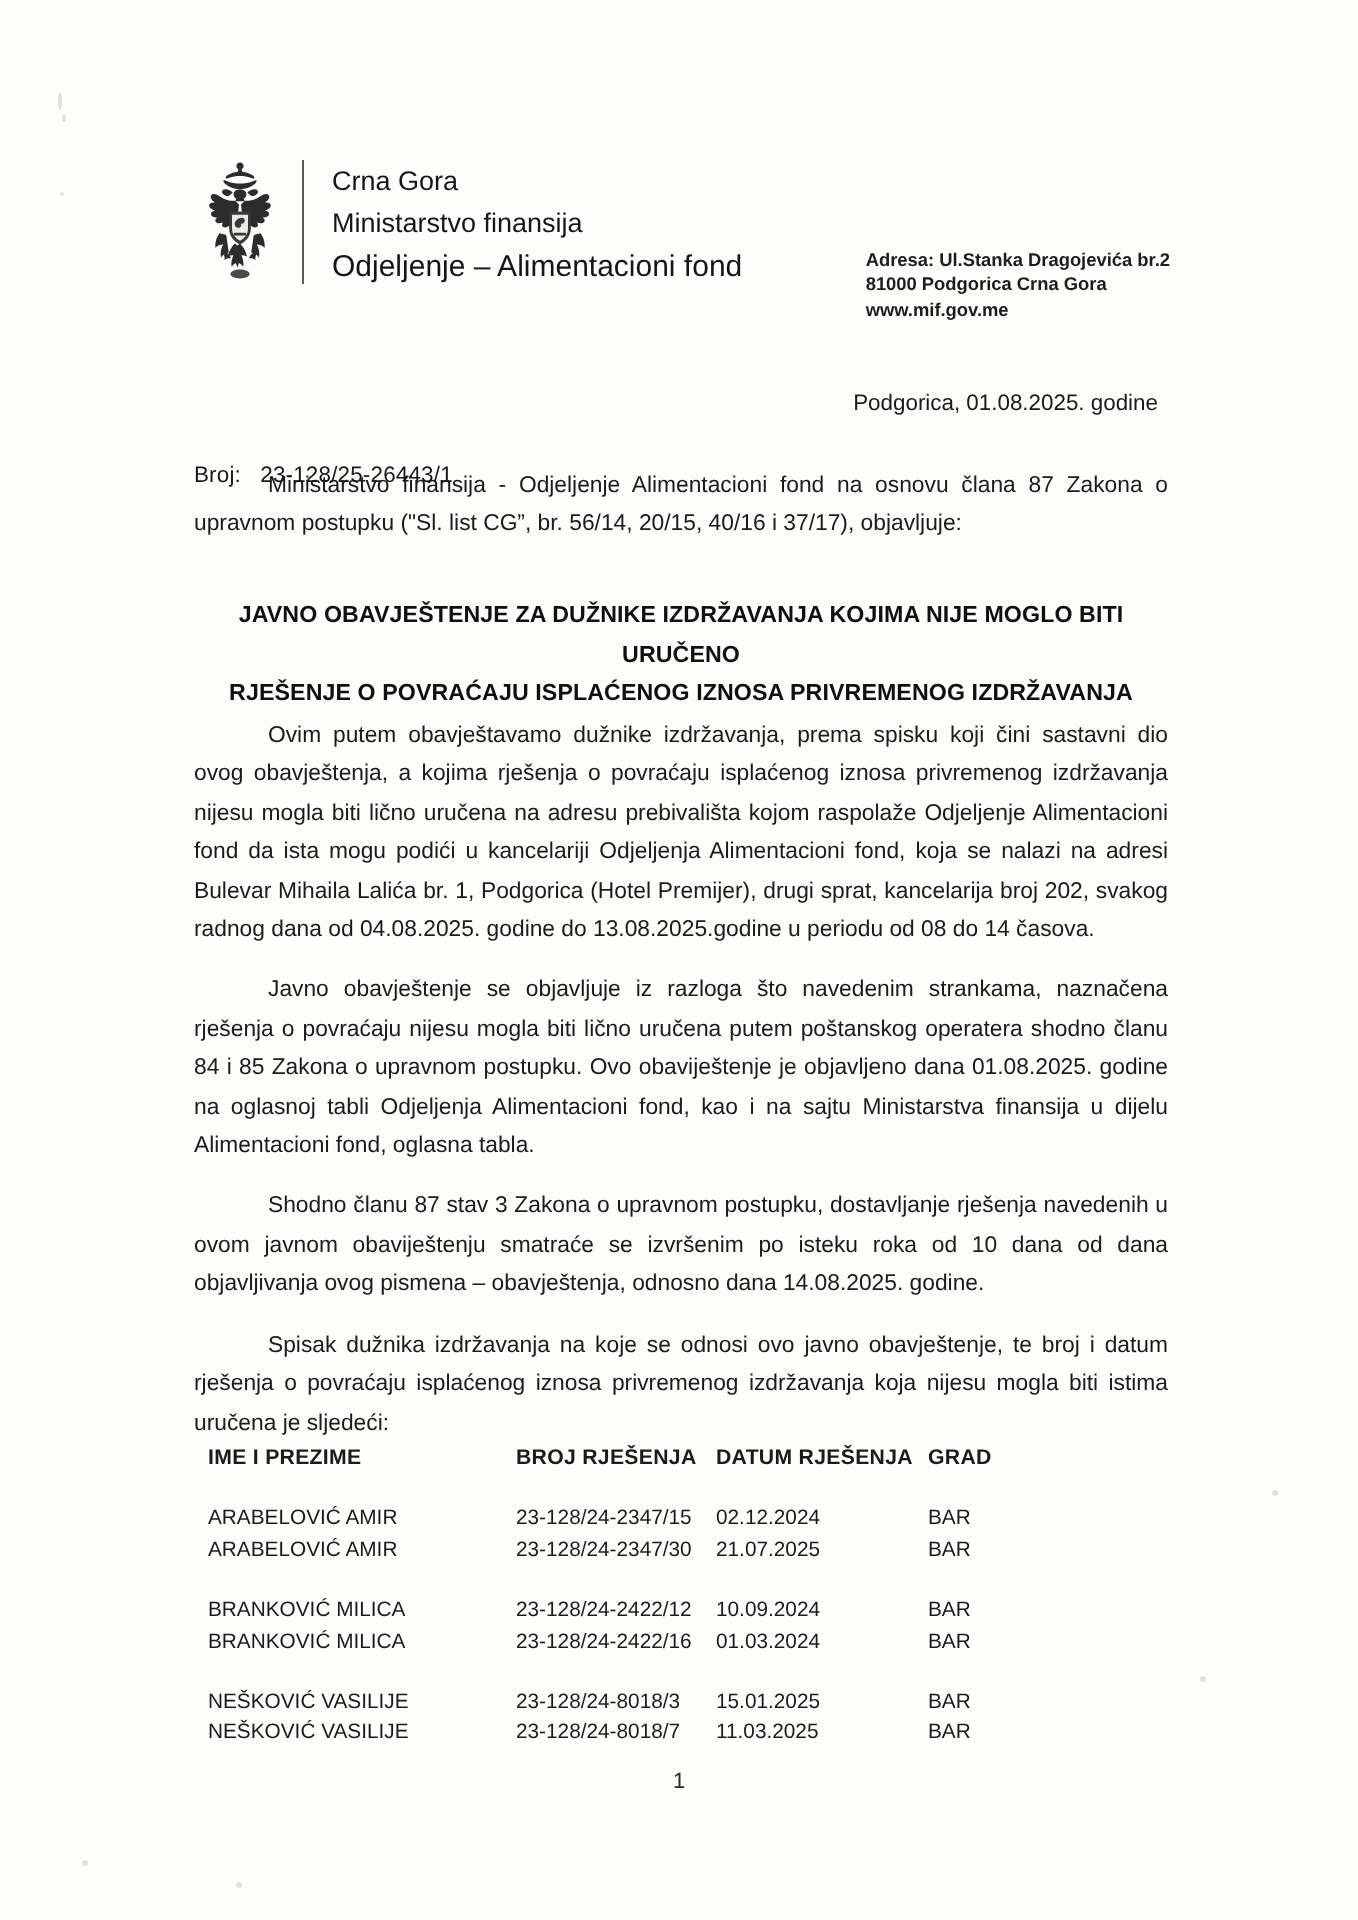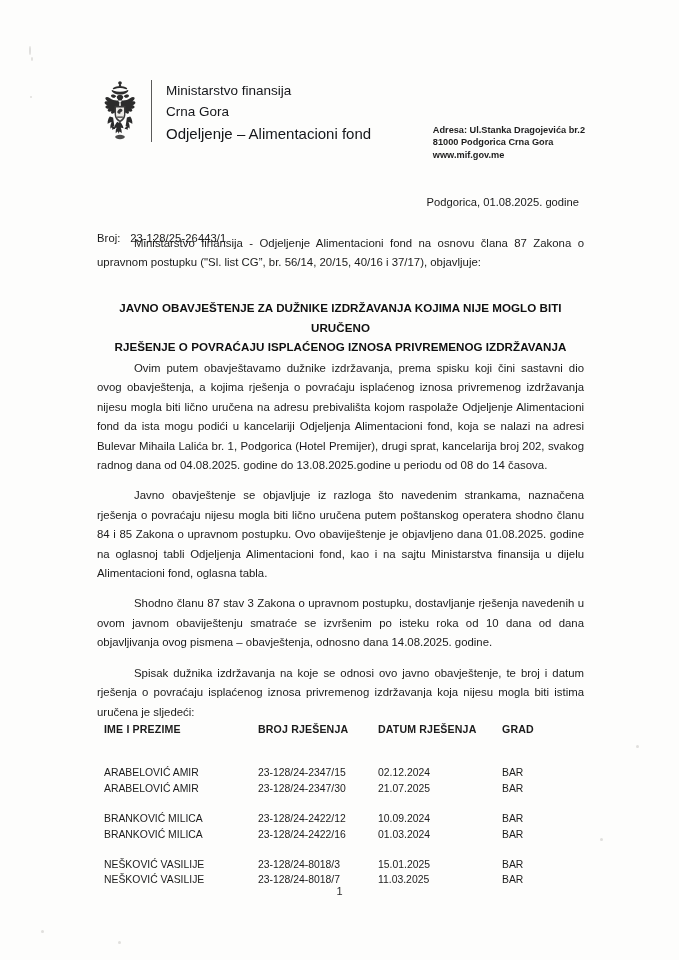--- a/index.html
+++ b/index.html
@@ -133,26 +133,26 @@
   }
   .trow {
     display: flex;
     line-height: 15.4px;
     height: 15.4px;
   }
   .trow.head {
     font-weight: bold;
     font-size: 10.6px;
     letter-spacing: .15px;
-    margin-bottom: 28px;
+    margin-bottom: 15px;
   }
   .trow.gap { height: 15px; }
   .c-name  { width: 154px; flex: none; }
-  .c-num   { width: 120px; flex: none; }
-  .c-date  { width: 124px; flex: none; }
+  .c-num   { width: 100px; flex: none; }
+  .c-date  { width: 106px; flex: none; }
   .c-city  { width: 80px;  flex: none; }
 
   .pageno {
     position: absolute;
     left: 0;
     right: 0;
     top: 885px;
     text-align: center;
     font-size: 11px;
     color: #2a2a2a;
@@ -195,22 +195,22 @@
         <path d="M12.8 38.6c-1.6 2-2.4 4.7-2.1 7.3 1.1-1 2.5-1.6 3.9-1.6-1.1 1.9-1.5 4.2-1.1 6.4 1-1.3 2.4-2.2 3.9-2.5l-1.3-8.7-3.3-.9zM33.2 38.6c1.6 2 2.4 4.7 2.1 7.3-1.1-1-2.5-1.6-3.9-1.6 1.1 1.9 1.5 4.2 1.1 6.4-1-1.3-2.4-2.2-3.9-2.5l1.3-8.7 3.3-.9z"></path>
 
         <path d="M16.4 48.4c1 .6 1.8 1.6 2.1 2.8-1.2-.3-2.4 0-3.3.8.3-1.3 0-2.6-.8-3.6h2zM29.6 48.4c-1 .6-1.8 1.6-2.1 2.8 1.2-.3 2.4 0 3.3.8-.3-1.3 0-2.6.8-3.6h-2z"></path>
 
         <path d="M23 56.8c2.6 0 4.8 1 4.8 2.2s-2.2 2.2-4.8 2.2-4.8-1-4.8-2.2 2.2-2.2 4.8-2.2z" opacity=".85"></path>
       </g>
     </svg>
   </div>
   <div class="crest-rule"></div>
   <div class="org-lines">
+    <div class="org-line">Crna Gora</div>
     <div class="org-line">Ministarstvo finansija</div>
-    <div class="org-line">Crna Gora</div>
     <div class="org-line big">Odjeljenje – Alimentacioni fond</div>
   </div>
 </div>
 
 <div class="address">
   <div>Adresa: Ul.Stanka Dragojevića br.2</div>
   <div>81000 Podgorica Crna Gora</div>
   <div>www.mif.gov.me</div>
 </div>
 

